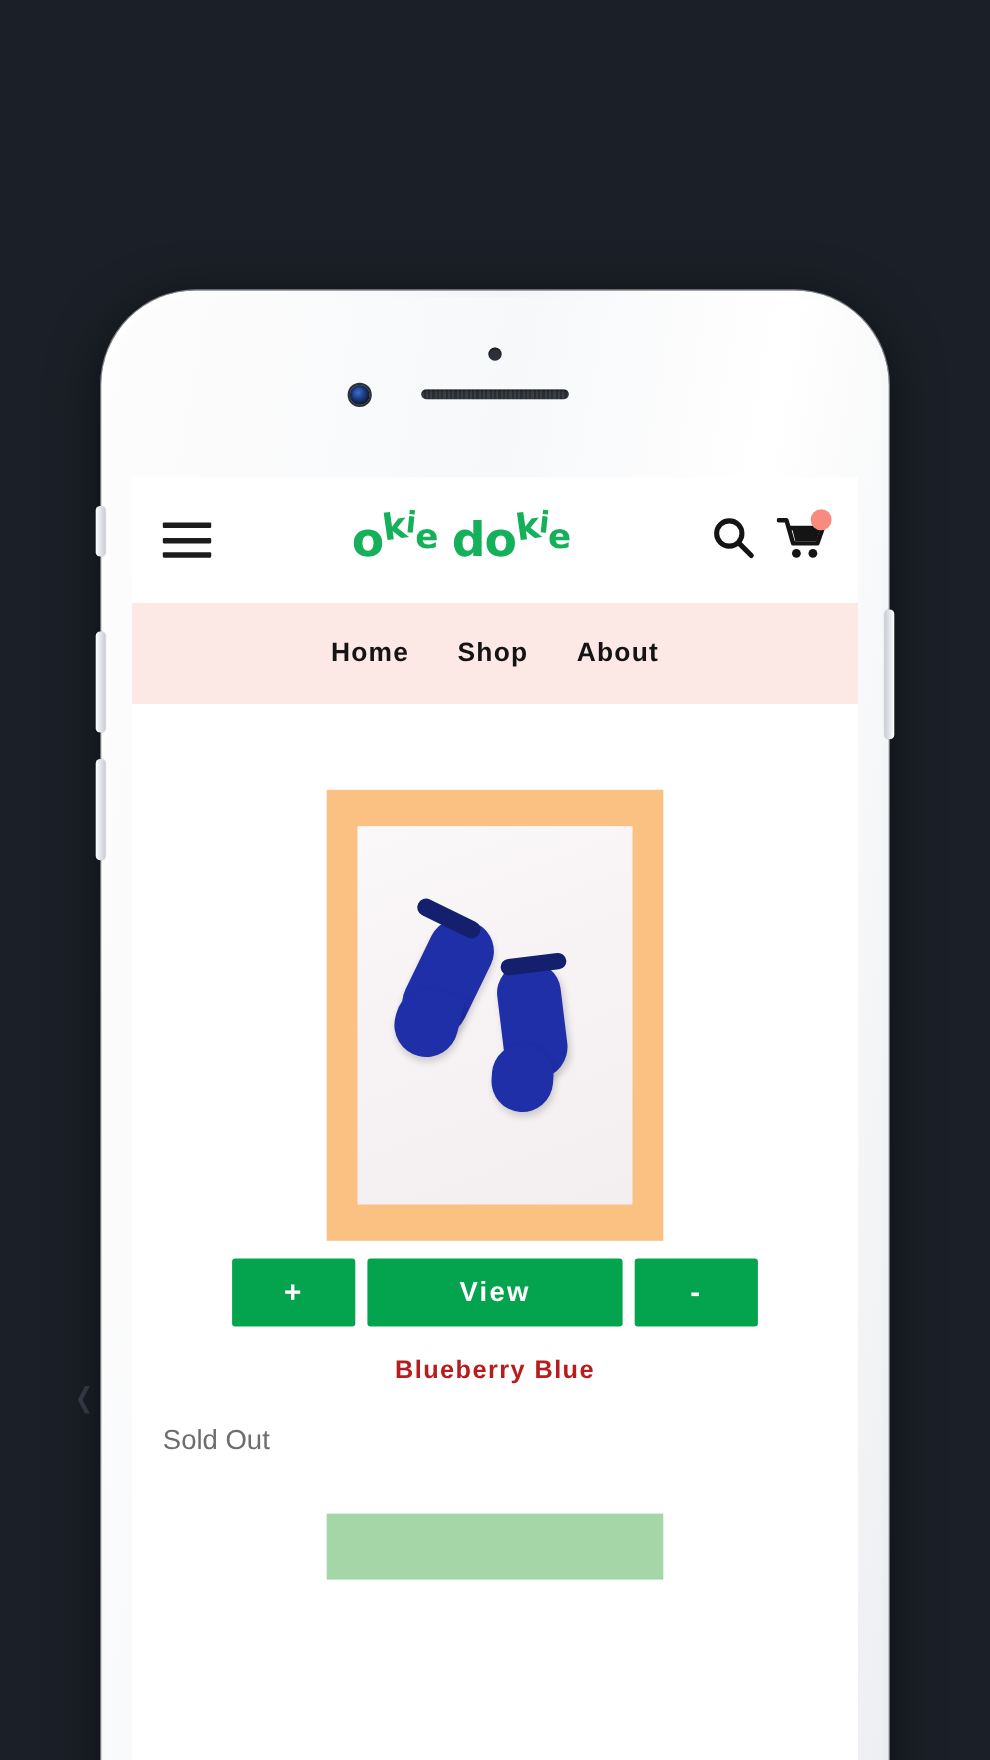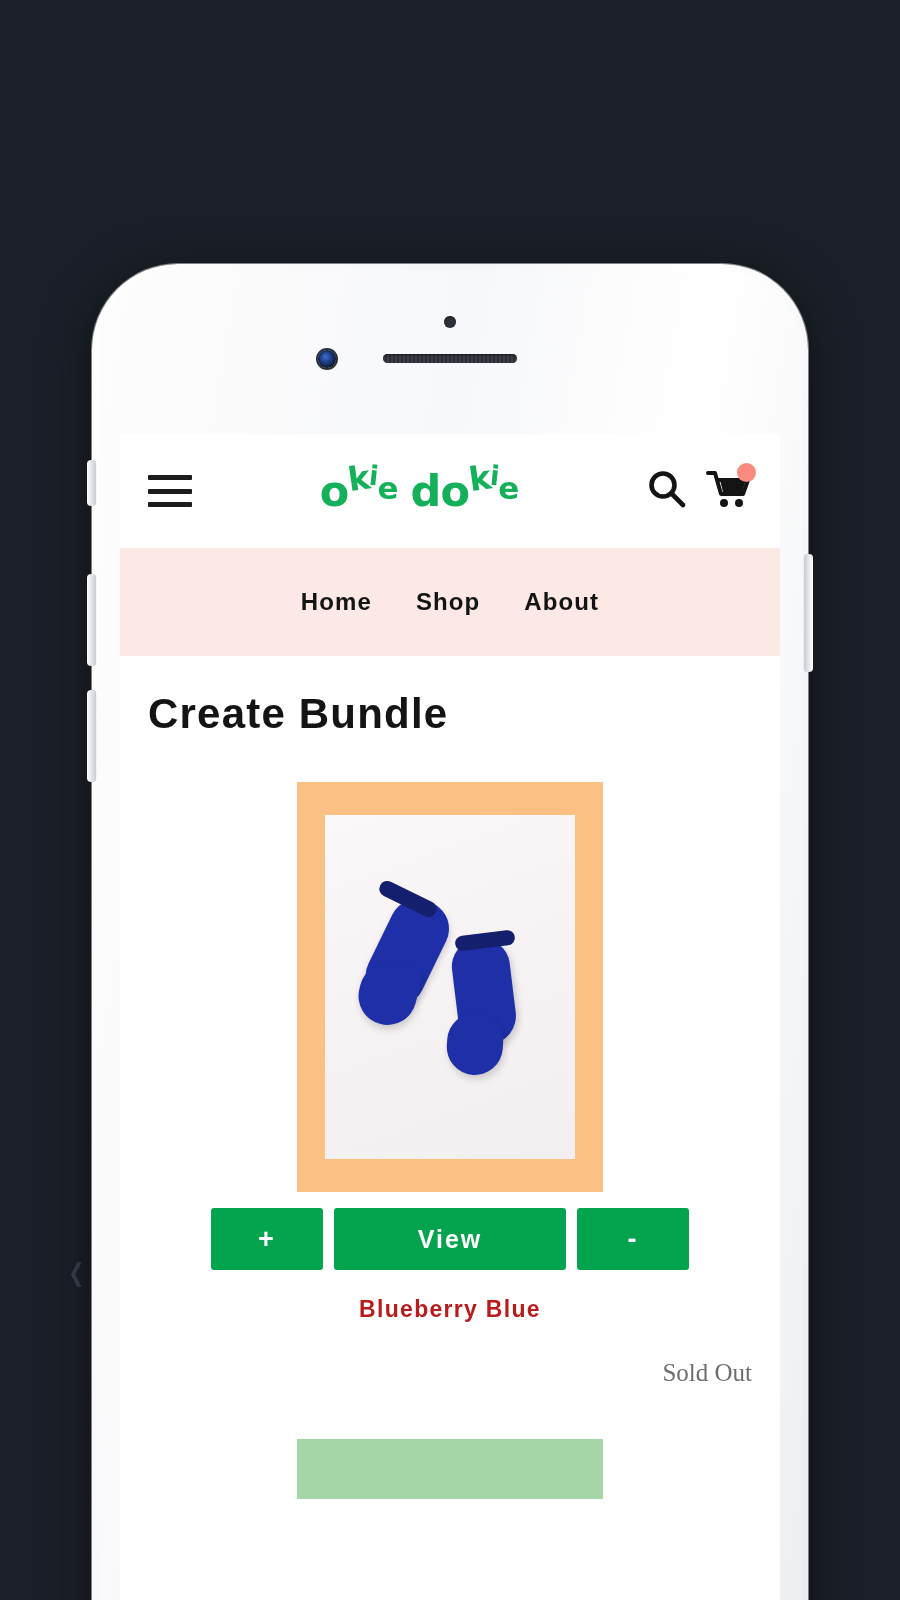--- a/index.html
+++ b/index.html
@@ -124,21 +124,21 @@
   .cart-wrap { position:relative; }
   .cart-badge {
     position:absolute; right:-4px; top:-5px;
     width:19px; height:19px; border-radius:50%;
     background:#f98a80;
   }
 
   
   .site-nav {
     background:#fce8e4;
-    height:108px;
+    height:92px;
     display:flex; align-items:center; justify-content:center;
     gap:44px;
   }
   .nav-link {
     font-size:24px; font-weight:700; color:#141414;
     letter-spacing:1.1px; cursor:pointer;
     font-family:"Liberation Sans", sans-serif;
   }
 
   
@@ -225,23 +225,23 @@
   .pbtn-view  { width:232px; font-size:25px; }
   .pbtn-minus { width:112px; font-size:27px; }
 
   .product-name {
     text-align:center; margin-top:26px;
     font-size:23px; font-weight:700; color:#b91c1c;
     letter-spacing:1.3px;
     font-family:"Liberation Sans", sans-serif;
   }
   .product-stock {
-    text-align:right; margin-top:36px;
+    text-align:left; margin-top:36px;
     font-size:25px; color:#6d6d6d;
-    font-family:Liberation Serif, serif;
+    font-family:Liberation Sans, sans-serif;
   }
 
   .next-card {
     width:306px; margin:52px auto 0 auto;
     height:60px;
     background:#a4d6a7;
   }
 </style>
 </head>
 <body>
@@ -305,21 +305,20 @@
     </div>
 
     <div class="site-nav">
       <span class="nav-link">Home</span>
       <span class="nav-link">Shop</span>
       <span class="nav-link">About</span>
     </div>
 
     <div class="content">
 
-      <h1 class="page-title">Create Bundle</h1>
 
       <div class="product">
 
         <div class="product-frame">
           <div class="product-photo">
             <div class="sock sock-a"></div>
             <div class="sock-a-cuff"></div>
             <div class="sock-a-foot"></div>
             <div class="sock sock-b"></div>
             <div class="sock-b-cuff"></div>

